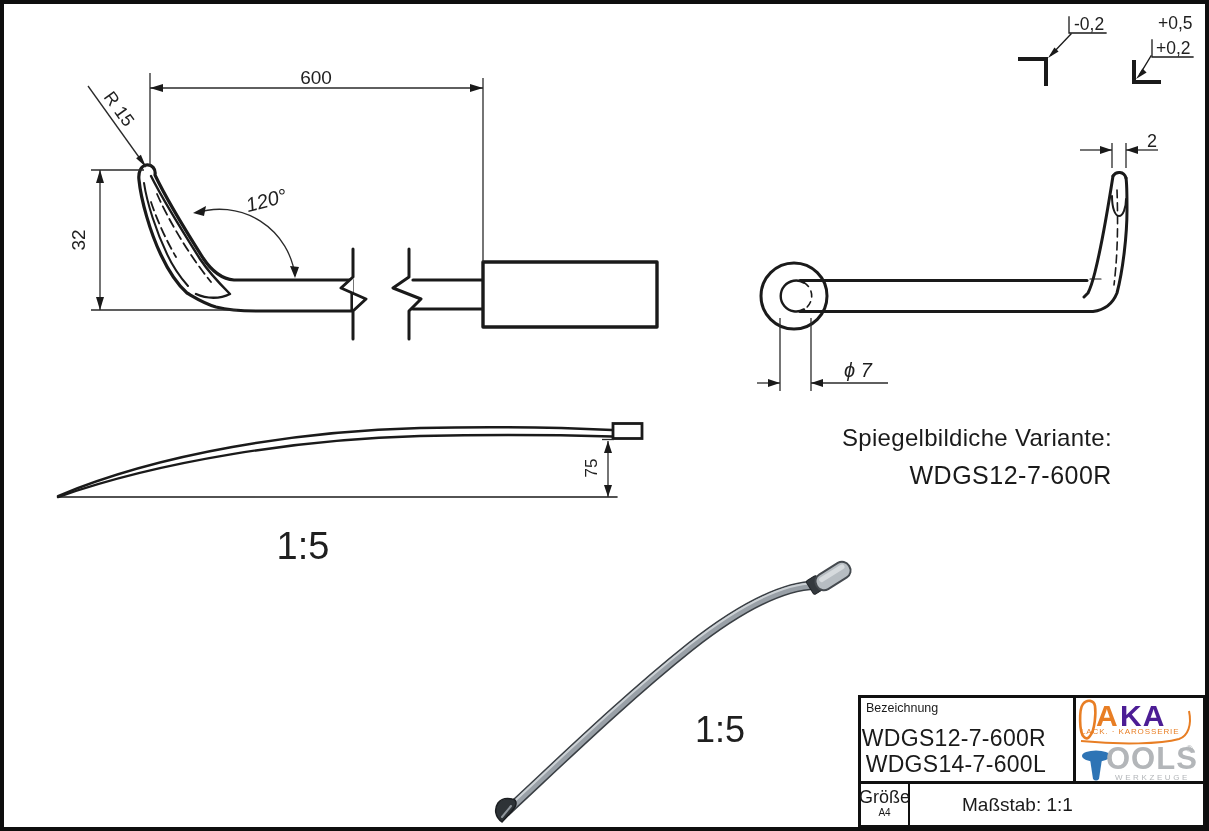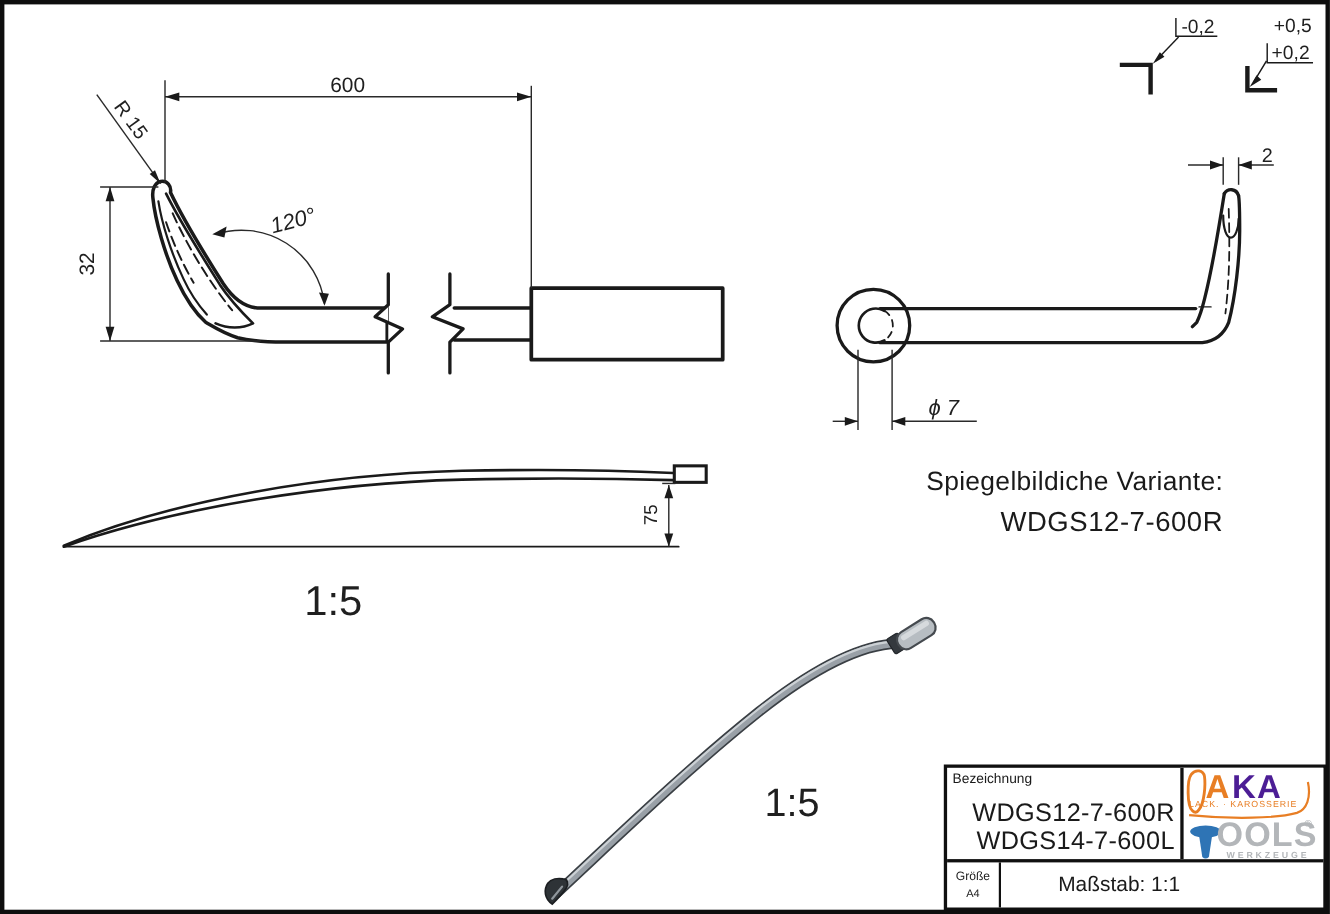--- a/index.html
+++ b/index.html
@@ -11,40 +11,40 @@
   svg.draw{position:absolute;left:0;top:0;z-index:1;}
   svg text{fill:#1f1f1f;}
   .dimtext{font-size:19px;}
   .mirror-note{position:absolute;left:842px;top:424px;z-index:2;text-align:right;}
   .mirror-note .l1{font-size:24px;letter-spacing:0.3px;}
   .mirror-note .l2{font-size:25px;margin-top:9px;letter-spacing:0.5px;}
   .title-block{
     position:absolute;left:858px;top:695px;width:348px;height:133px;z-index:4;
     border:3px solid #101010;box-sizing:border-box;display:flex;flex-direction:column;background:#fff;
   }
-  .tb-row1{flex:1;display:flex;border-bottom:3px solid #101010;min-height:0;}
+  .tb-row1{flex:1;display:flex;border-bottom:3px solid #101010;min-height:0;gap:22px;}
   .tb-desig-cell{flex:1;position:relative;min-width:0;}
   .tb-desig-label{position:absolute;left:5px;top:3px;font-size:12.5px;}
   .tb-partnums{position:absolute;right:5px;top:27px;text-align:right;font-size:23px;line-height:26px;letter-spacing:0.3px;}
   .tb-logo-cell{width:127px;border-left:3px solid #101010;position:relative;overflow:hidden;background:#fff;}
   .tb-row2{height:41px;display:flex;}
   .tb-size-cell{width:47px;border-right:2px solid #101010;display:flex;flex-direction:column;align-items:center;justify-content:center;line-height:15px;}
-  .tb-size-label{font-size:11px;}
+  .tb-size-label{font-size:18px;}
   .tb-size-value{font-size:10px;}
   .tb-scale-cell{flex:1;display:flex;align-items:center;padding-left:8px;font-size:19px;margin-left:44px;}
   .logo-svg{position:absolute;left:0;top:0;}
   .c-orange{color:#E87E24;}
   .c-blue{color:#4c1d95;}
   .c-gray{color:#B3B6B9;}
   .logo-a{position:absolute;left:20px;top:1px;font-size:30px;font-weight:800;letter-spacing:0px;}
   .logo-ka{position:absolute;left:44px;top:1px;font-size:30px;font-weight:800;letter-spacing:1px;}
   .logo-subline{position:absolute;left:5px;top:29px;font-size:8px;font-weight:400;letter-spacing:0.9px;white-space:nowrap;}
   .logo-ools{position:absolute;left:30px;top:43px;font-size:31px;font-weight:800;letter-spacing:1px;}
   .logo-reg{position:absolute;left:110px;top:46px;font-size:9px;}
-  .logo-werkzeuge{position:absolute;left:39px;top:75px;font-size:8px;font-weight:700;letter-spacing:2.6px;white-space:nowrap;}
+  .logo-werkzeuge{position:absolute;left:39px;top:75px;font-size:8px;font-weight:400;letter-spacing:2.6px;white-space:nowrap;}
 </style>
 </head>
 <body>
 
 <div class="sheet">
   <div class="frame"></div>
 
   <svg class="draw" width="1209" height="831" viewBox="0 0 1209 831">
 
     <g stroke="#1a1a1a" fill="none" stroke-linejoin="round" stroke-linecap="round">

